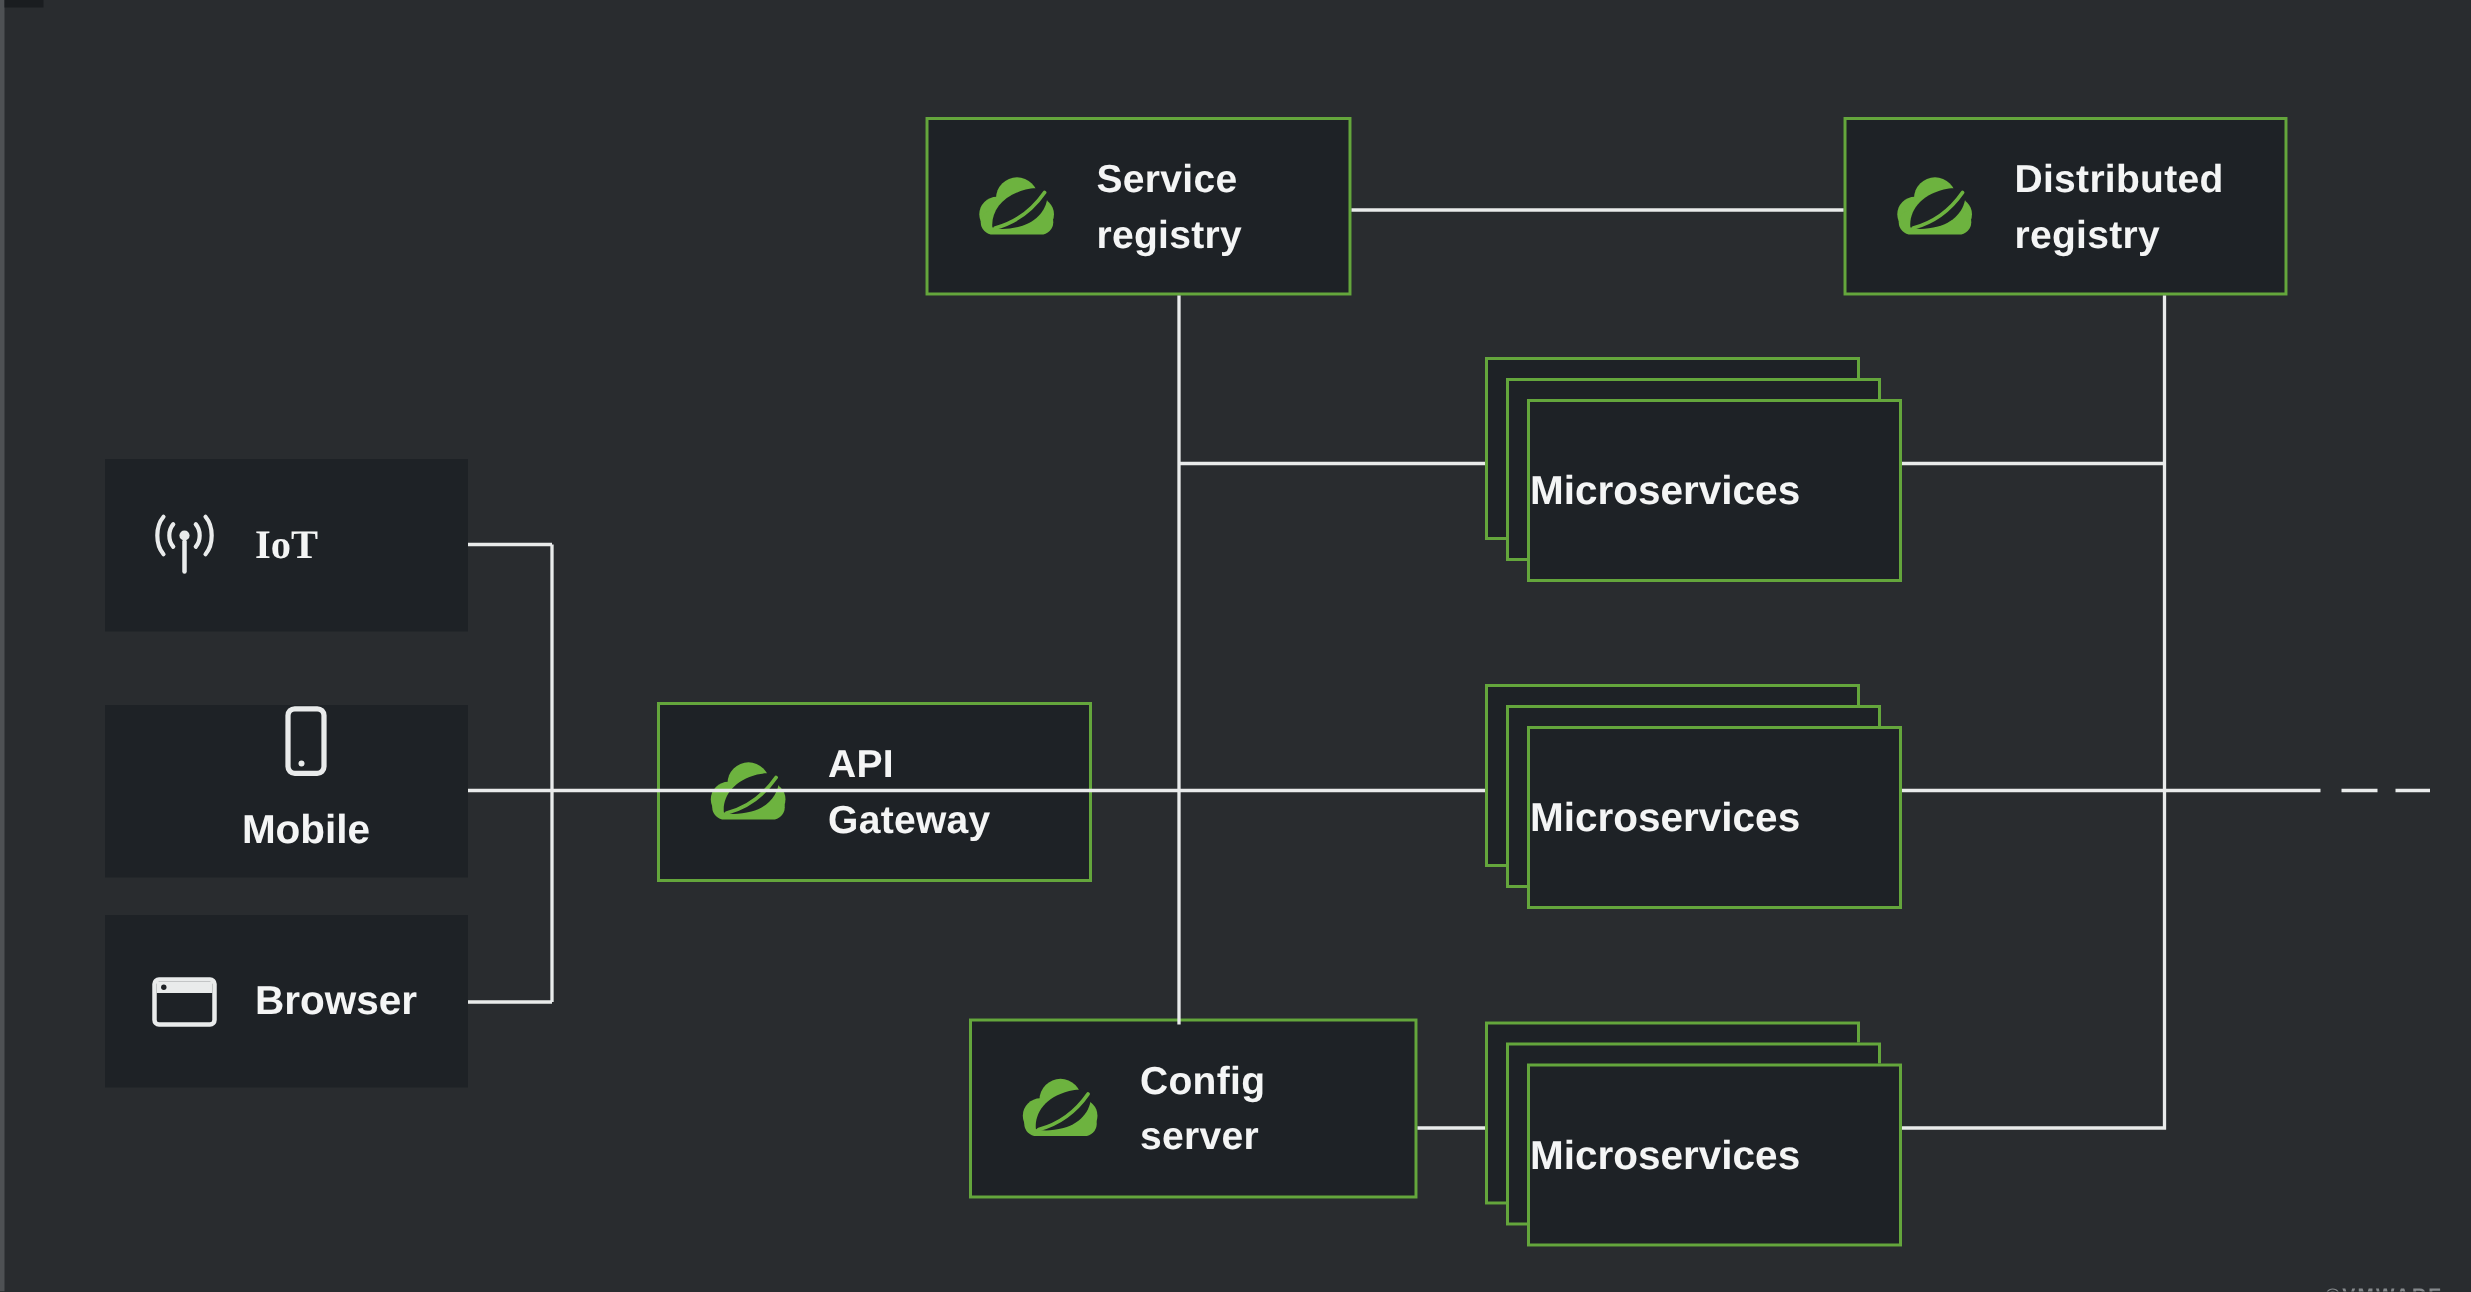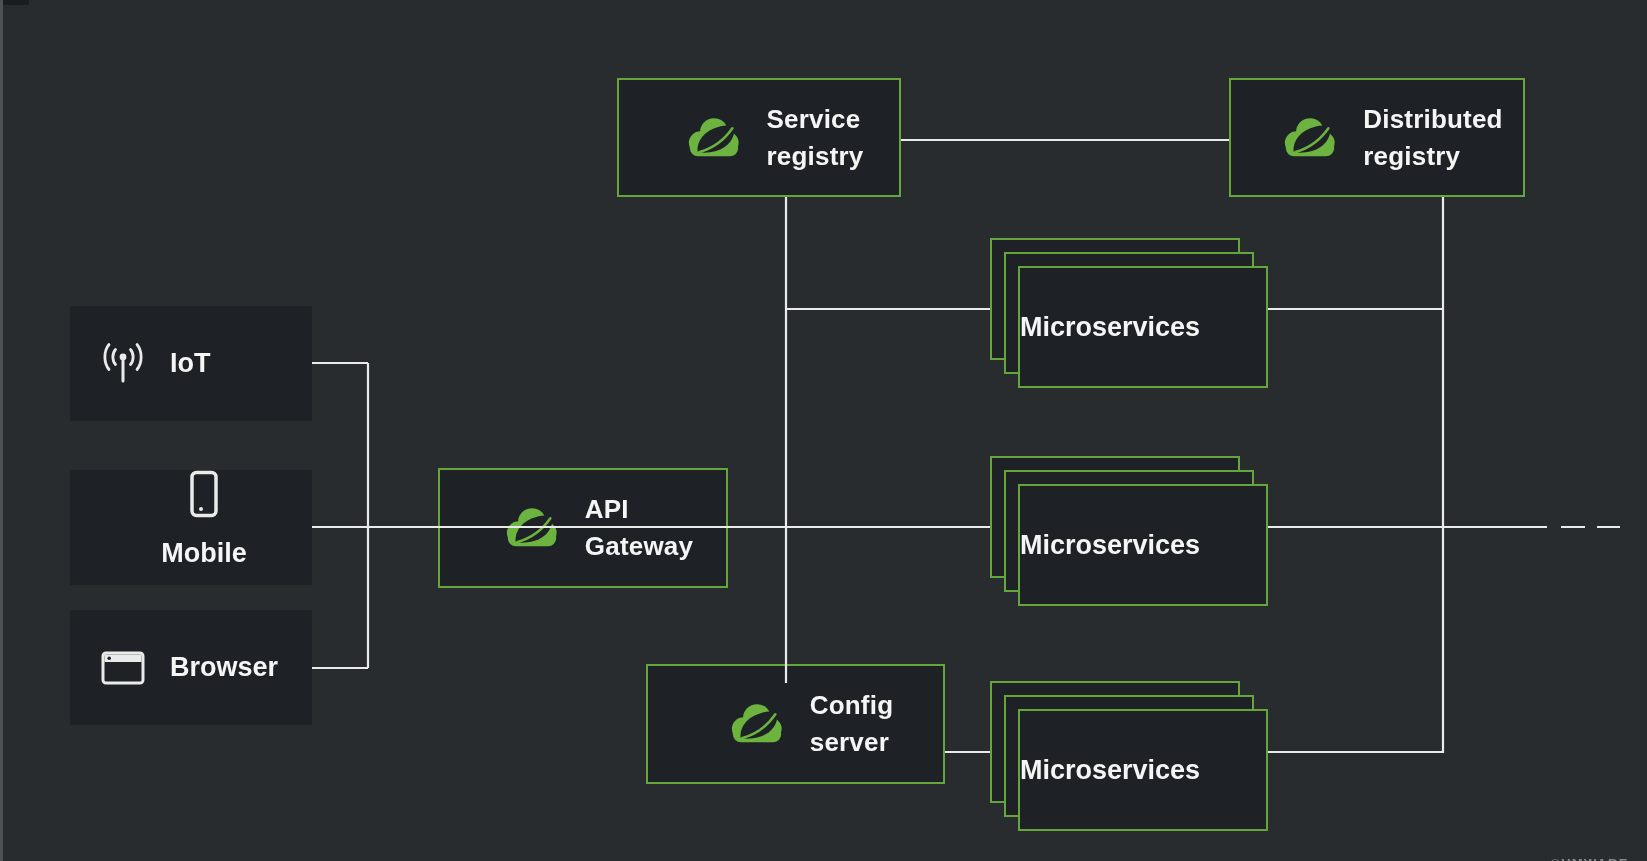--- a/index.html
+++ b/index.html
@@ -17,37 +17,36 @@
   
   svg.wires{position:absolute;left:0;top:0;z-index:5;pointer-events:none;}
   svg.wires path{stroke:#e9ebeb;stroke-width:2.2;fill:none;}
 
   
   .svc{
     position:absolute;box-sizing:border-box;
     background:#1e2226;border:2px solid #64a63c;
     display:flex;align-items:center;padding-left:30px;gap:24px;
     color:#f4f5f5;
-    justify-content:center;
   }
   .svc .logo{width:58px;height:46px;flex:0 0 auto;}
   .svc .lbl{font-size:26px;font-weight:600;line-height:37px;letter-spacing:.2px;}
   #service-registry{left:617px;top:78px;width:284px;height:119px;}
   #distributed-tracing{left:1229px;top:78px;width:296px;height:119px;}
   #api-gateway{left:438px;top:468px;width:290px;height:120px;z-index:1;}
-  #config-server{left:646px;top:664px;width:299px;height:120px;}
+  #config-server{left:646px;top:679px;width:299px;height:120px;}
 
   
   .client{
     position:absolute;box-sizing:border-box;background:#1e2226;
     display:flex;align-items:center;padding-left:26px;gap:20px;color:#f4f5f5;
   }
   .client .ic{width:54px;display:flex;justify-content:center;align-items:center;flex:0 0 auto;}
   .client .lbl{font-size:27px;font-weight:600;}
-  #iot{left:70px;top:306px;width:242px;height:115px;}
+  #iot{left:70px;top:306px;width:242px;height:115px;font-family:Liberation Serif, serif;}
   #mobile{left:70px;top:470px;width:242px;height:115px;flex-direction:column;}
   #browser{left:70px;top:610px;width:242px;height:115px;text-align:right;}
 
   
   .stack{position:absolute;width:278px;height:150px;z-index:10;}
   .stack .card{
     position:absolute;width:250px;height:122px;box-sizing:border-box;
     background:#1e2226;border:2px solid #64a63c;
   }
   .stack .c1{left:0;top:0;}

